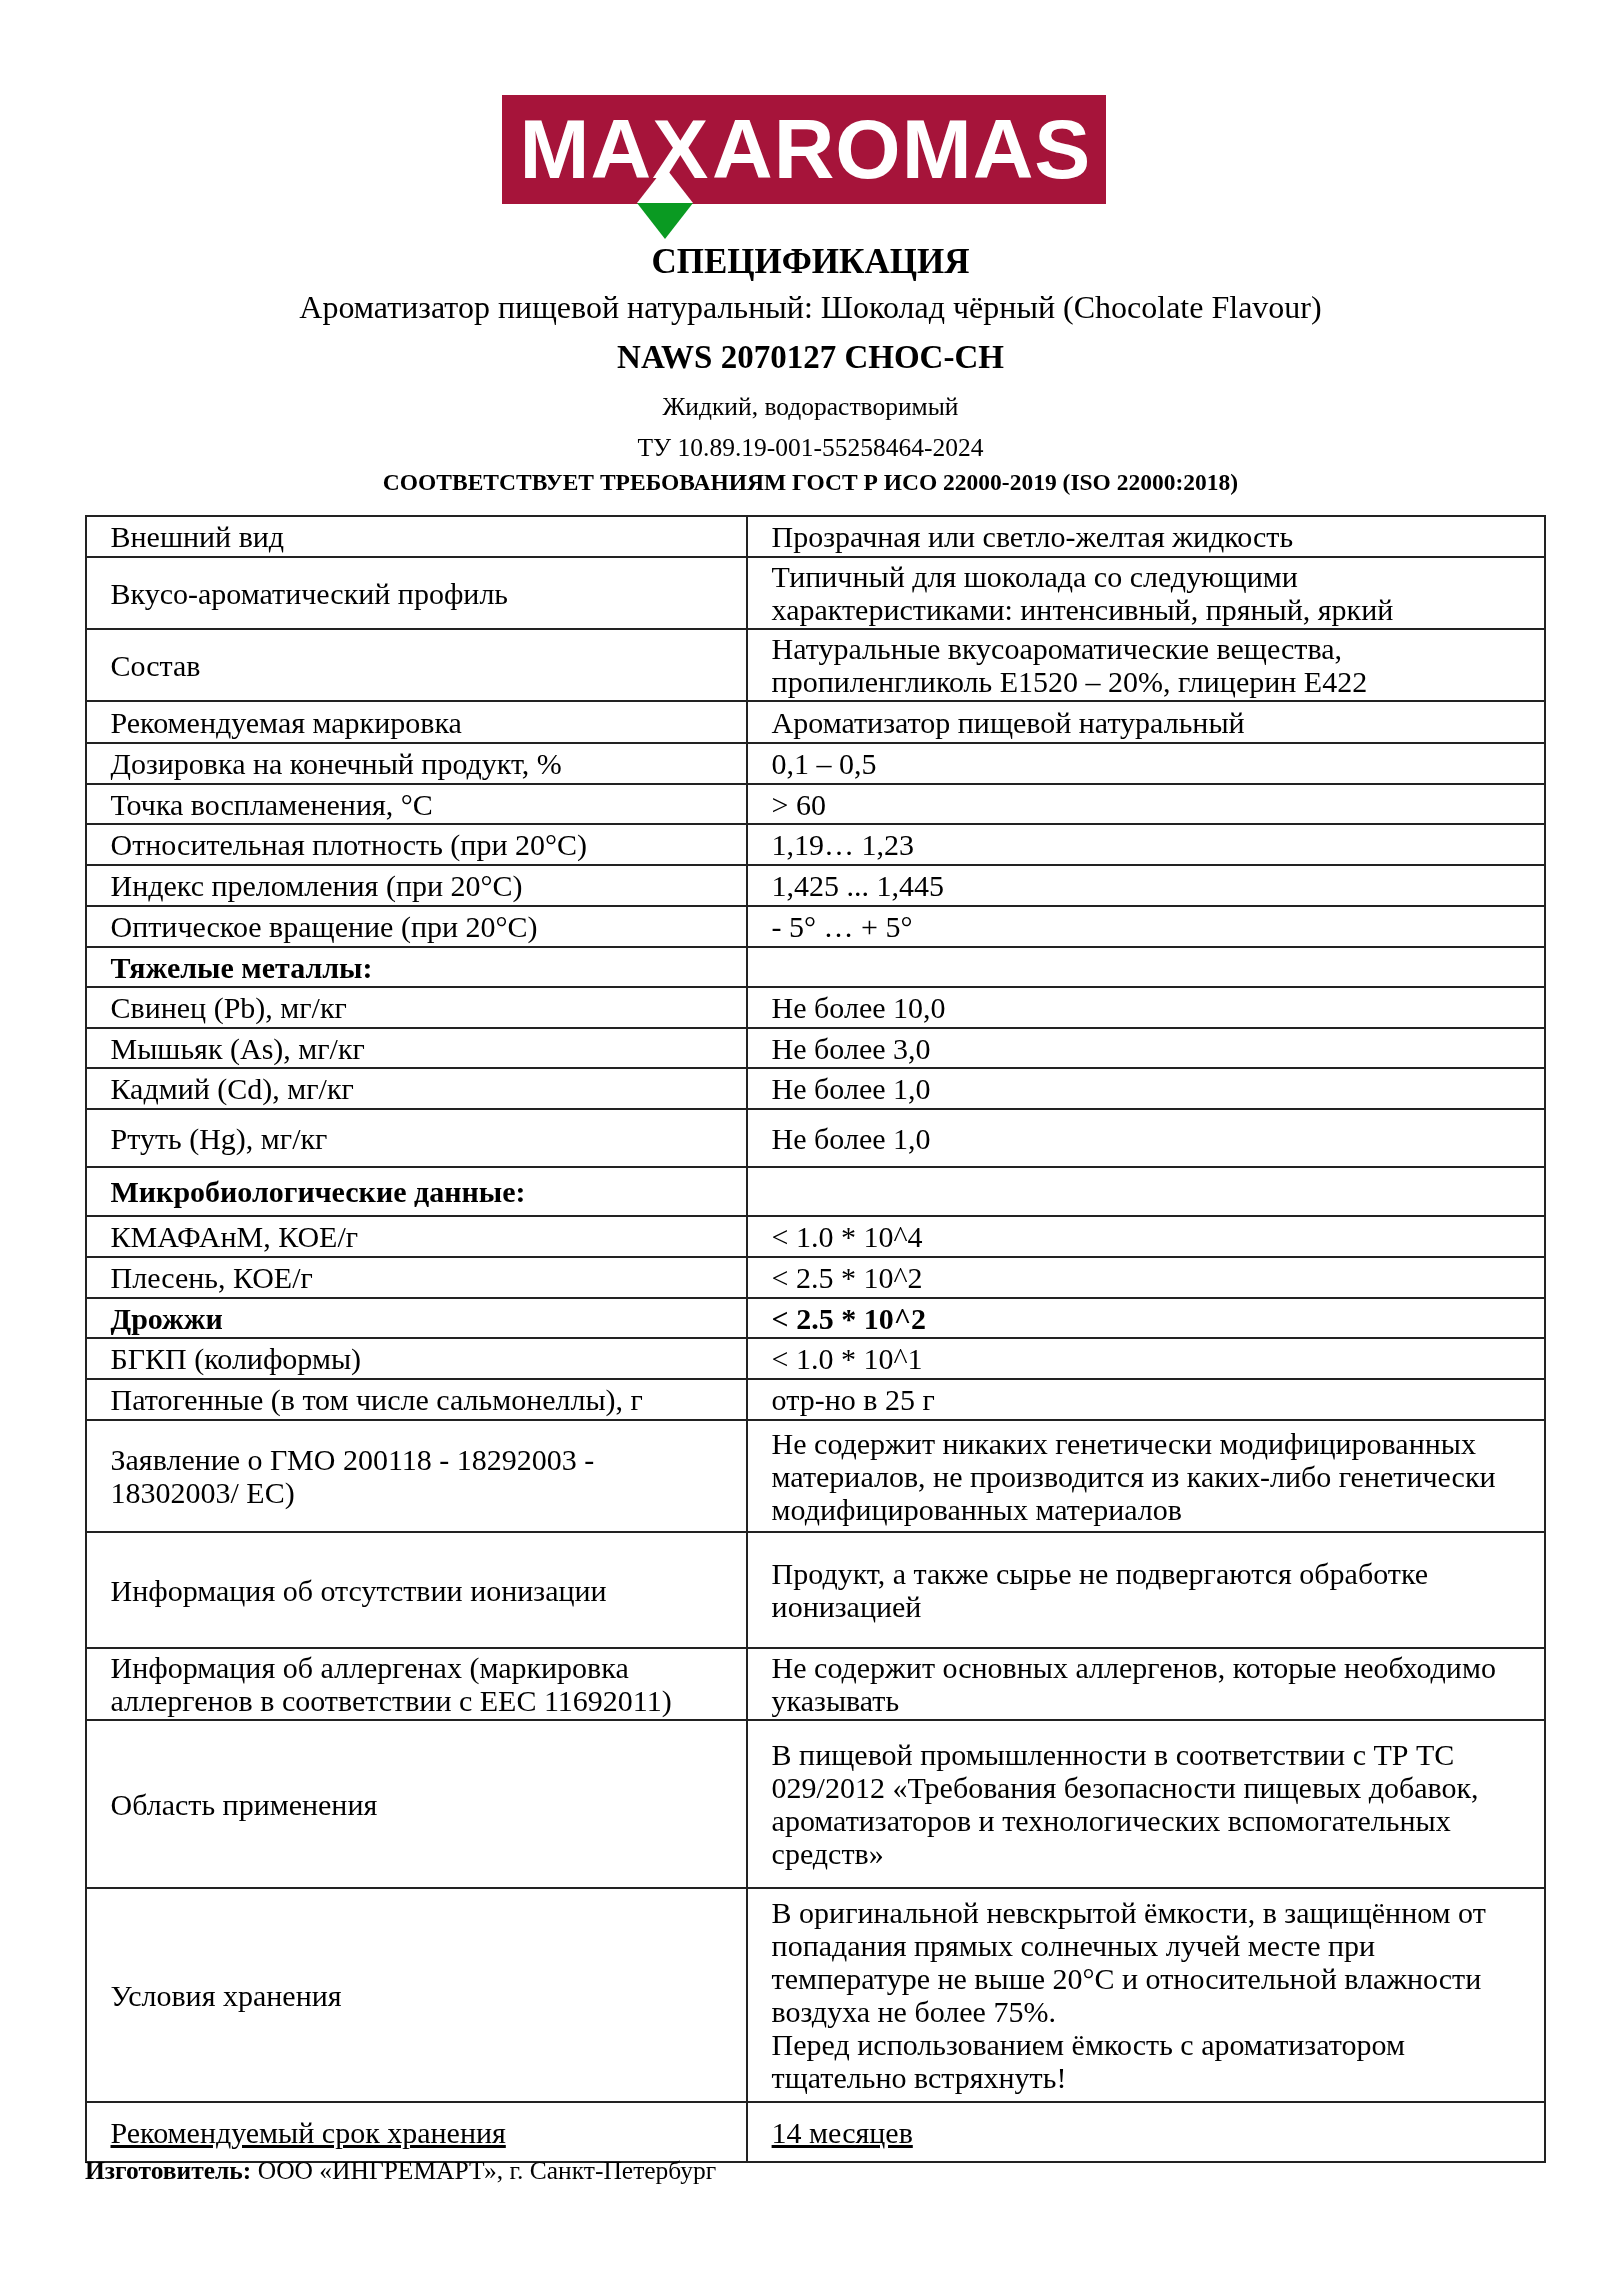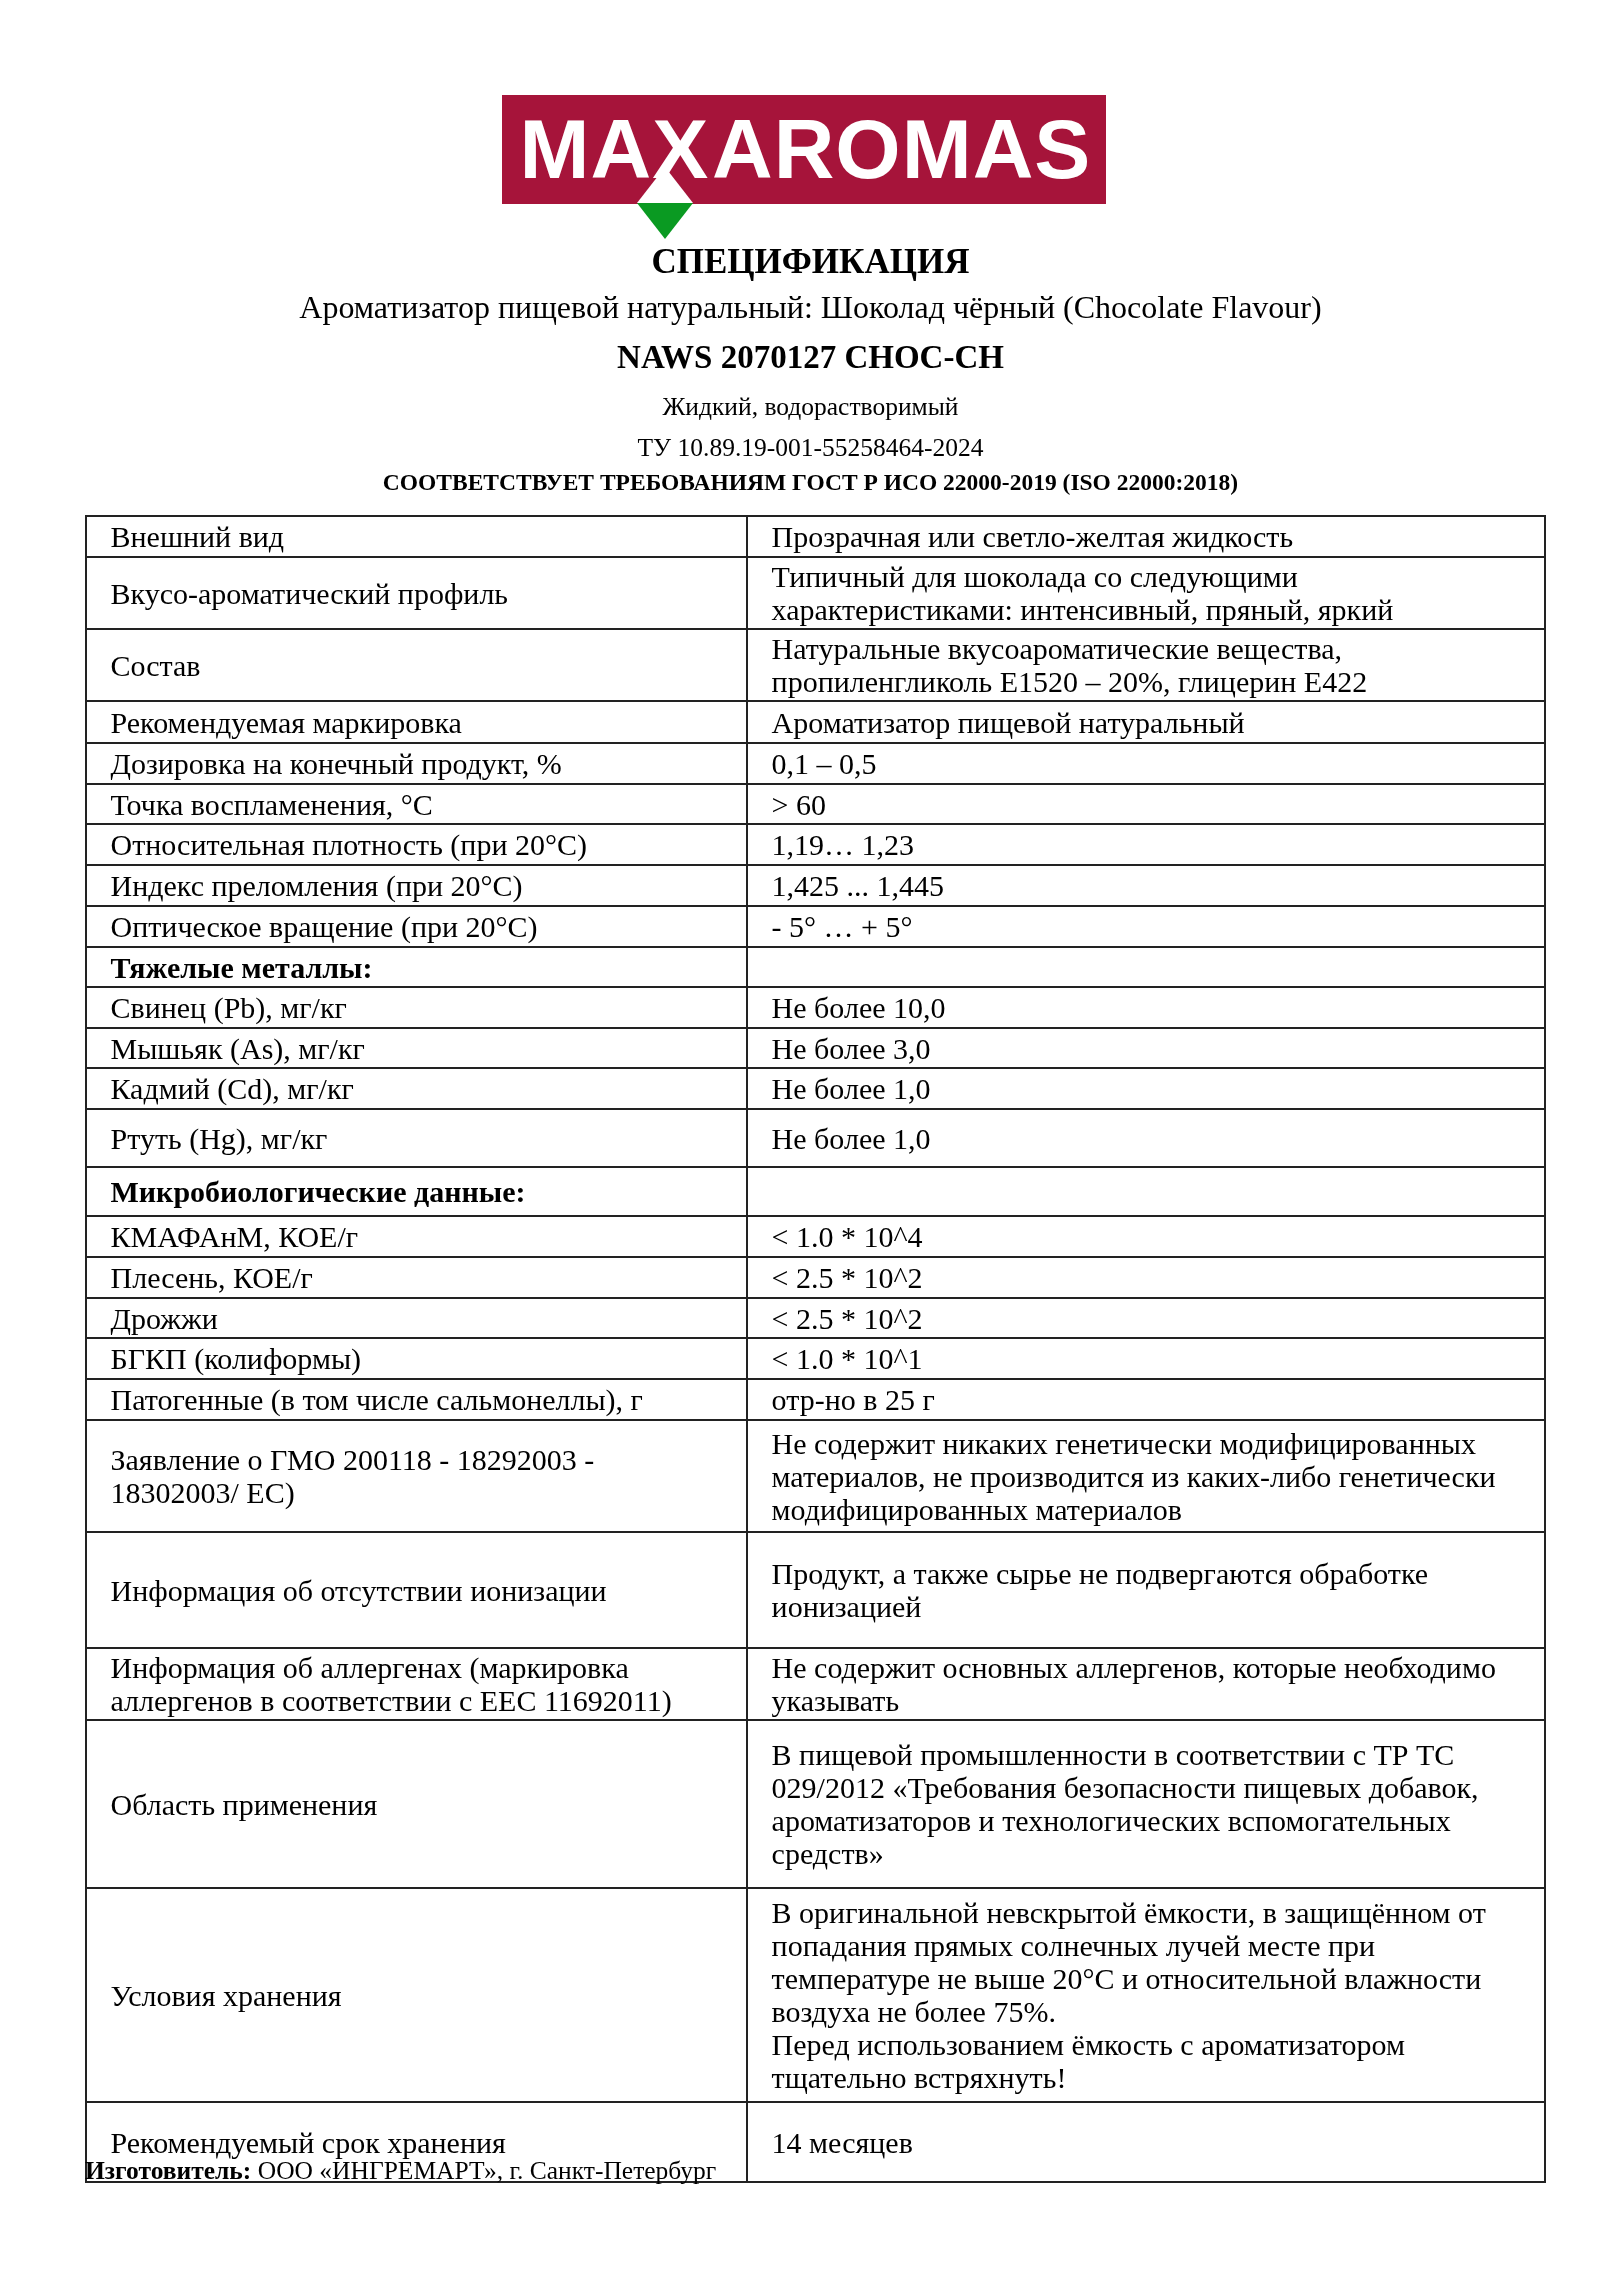--- a/index.html
+++ b/index.html
@@ -108,21 +108,21 @@
         <td class="v" style="white-space: pre-line;"></td>
       </tr>
       <tr style="height: 41px;">
         <td class="k">КМАФАнМ, КОЕ/г</td>
         <td class="v" style="white-space: pre-line;">&lt; 1.0 * 10^4</td>
       </tr>
       <tr style="height: 41px;">
         <td class="k">Плесень, КОЕ/г</td>
         <td class="v" style="white-space: pre-line;">&lt; 2.5 * 10^2</td>
       </tr>
-      <tr style="height: 40px;">
+      <tr style="height: 40px; font-weight: bold;">
         <td class="k">Дрожжи</td>
         <td class="v" style="white-space: pre-line;">&lt; 2.5 * 10^2</td>
       </tr>
       <tr style="height: 41px;">
         <td class="k">БГКП (колиформы)</td>
         <td class="v" style="white-space: pre-line;">&lt; 1.0 * 10^1</td>
       </tr>
       <tr style="height: 41px;">
         <td class="k">Патогенные (в том числе сальмонеллы), г</td>
         <td class="v" style="white-space: pre-line;">отр-но в 25 г</td>
@@ -141,21 +141,21 @@
       </tr>
       <tr style="height: 168px;">
         <td class="k">Область применения</td>
         <td class="v" style="white-space: pre-line;">В пищевой промышленности в соответствии с ТР ТС 029/2012 «Требования безопасности пищевых добавок, ароматизаторов и технологических вспомогательных средств»</td>
       </tr>
       <tr style="height: 214px;">
         <td class="k">Условия хранения</td>
         <td class="v" style="white-space: pre-line;">В оригинальной невскрытой ёмкости, в защищённом от попадания прямых солнечных лучей месте при температуре не выше 20°С и относительной влажности воздуха не более 75%.
 Перед использованием ёмкость с ароматизатором тщательно встряхнуть!</td>
       </tr>
-      <tr style="height: 80px;">
+      <tr style="height: 60px; text-decoration: underline;">
         <td class="k">Рекомендуемый срок хранения</td>
         <td class="v" style="white-space: pre-line;">14 месяцев</td>
       </tr>
     </tbody>
 </table>
 
 <div class="footer">
   <b>Изготовитель:</b><span> ООО «ИНГРЕМАРТ», г. Санкт-Петербург</span>
 </div>
 

